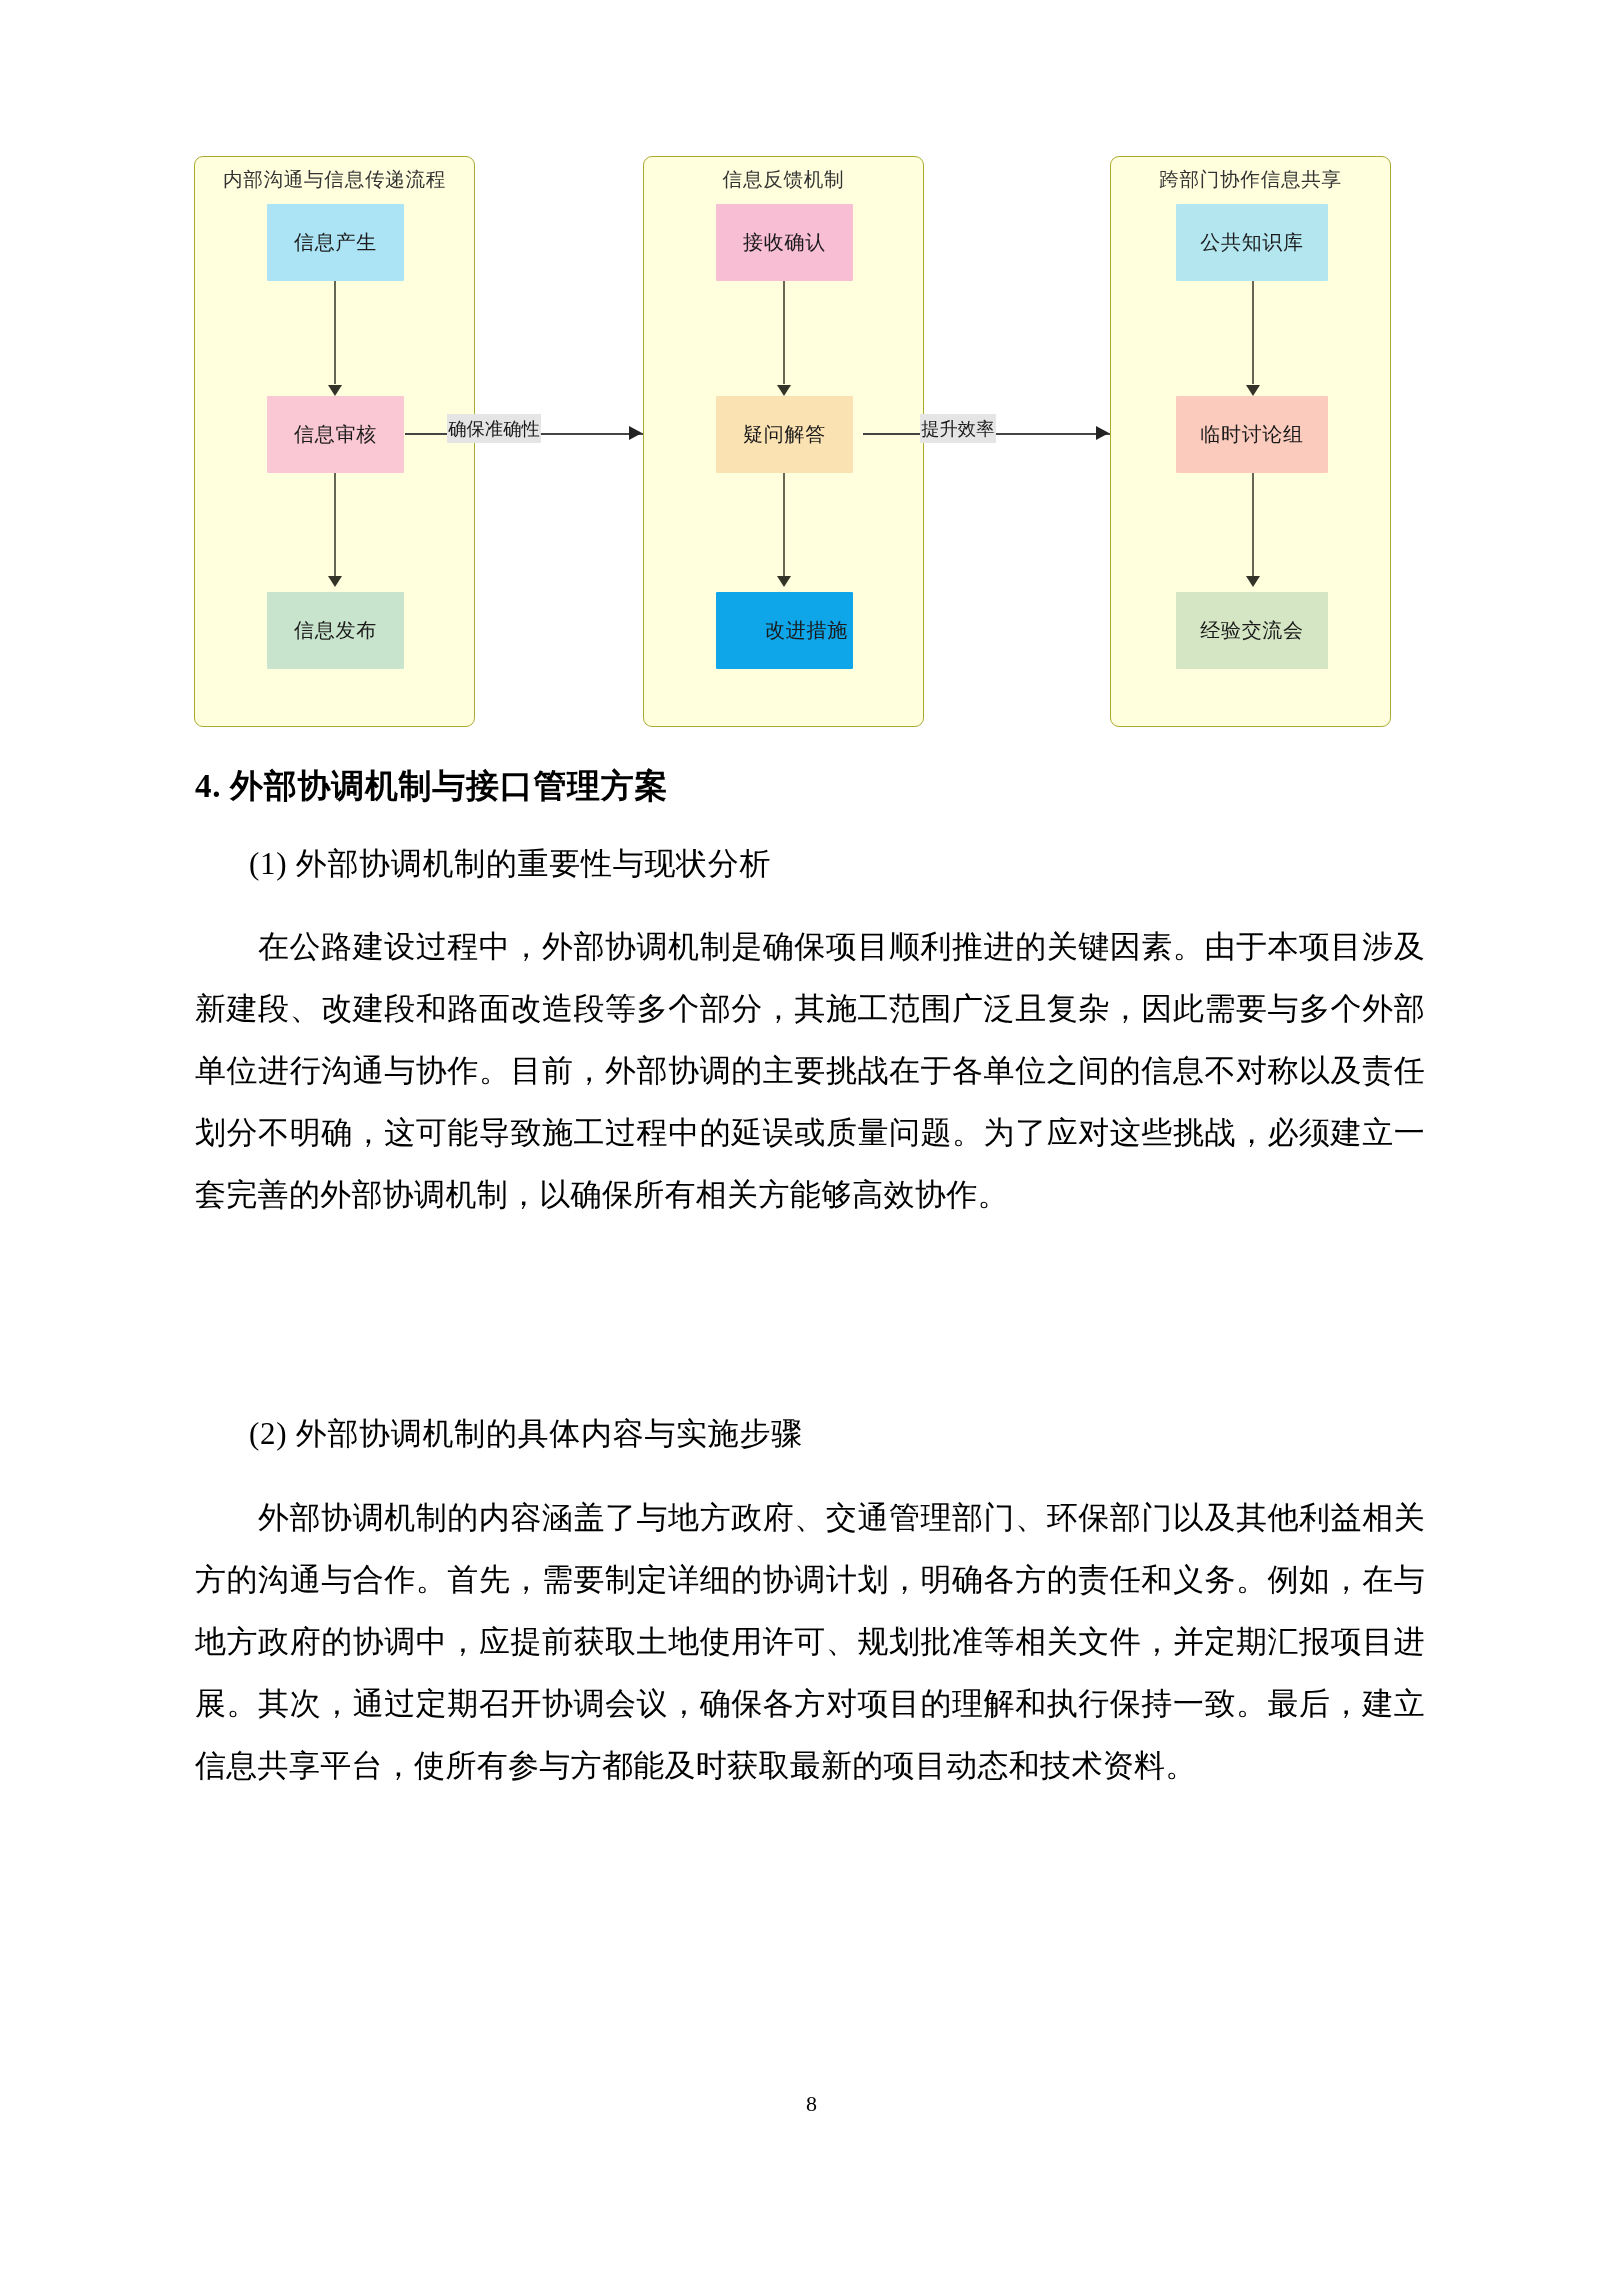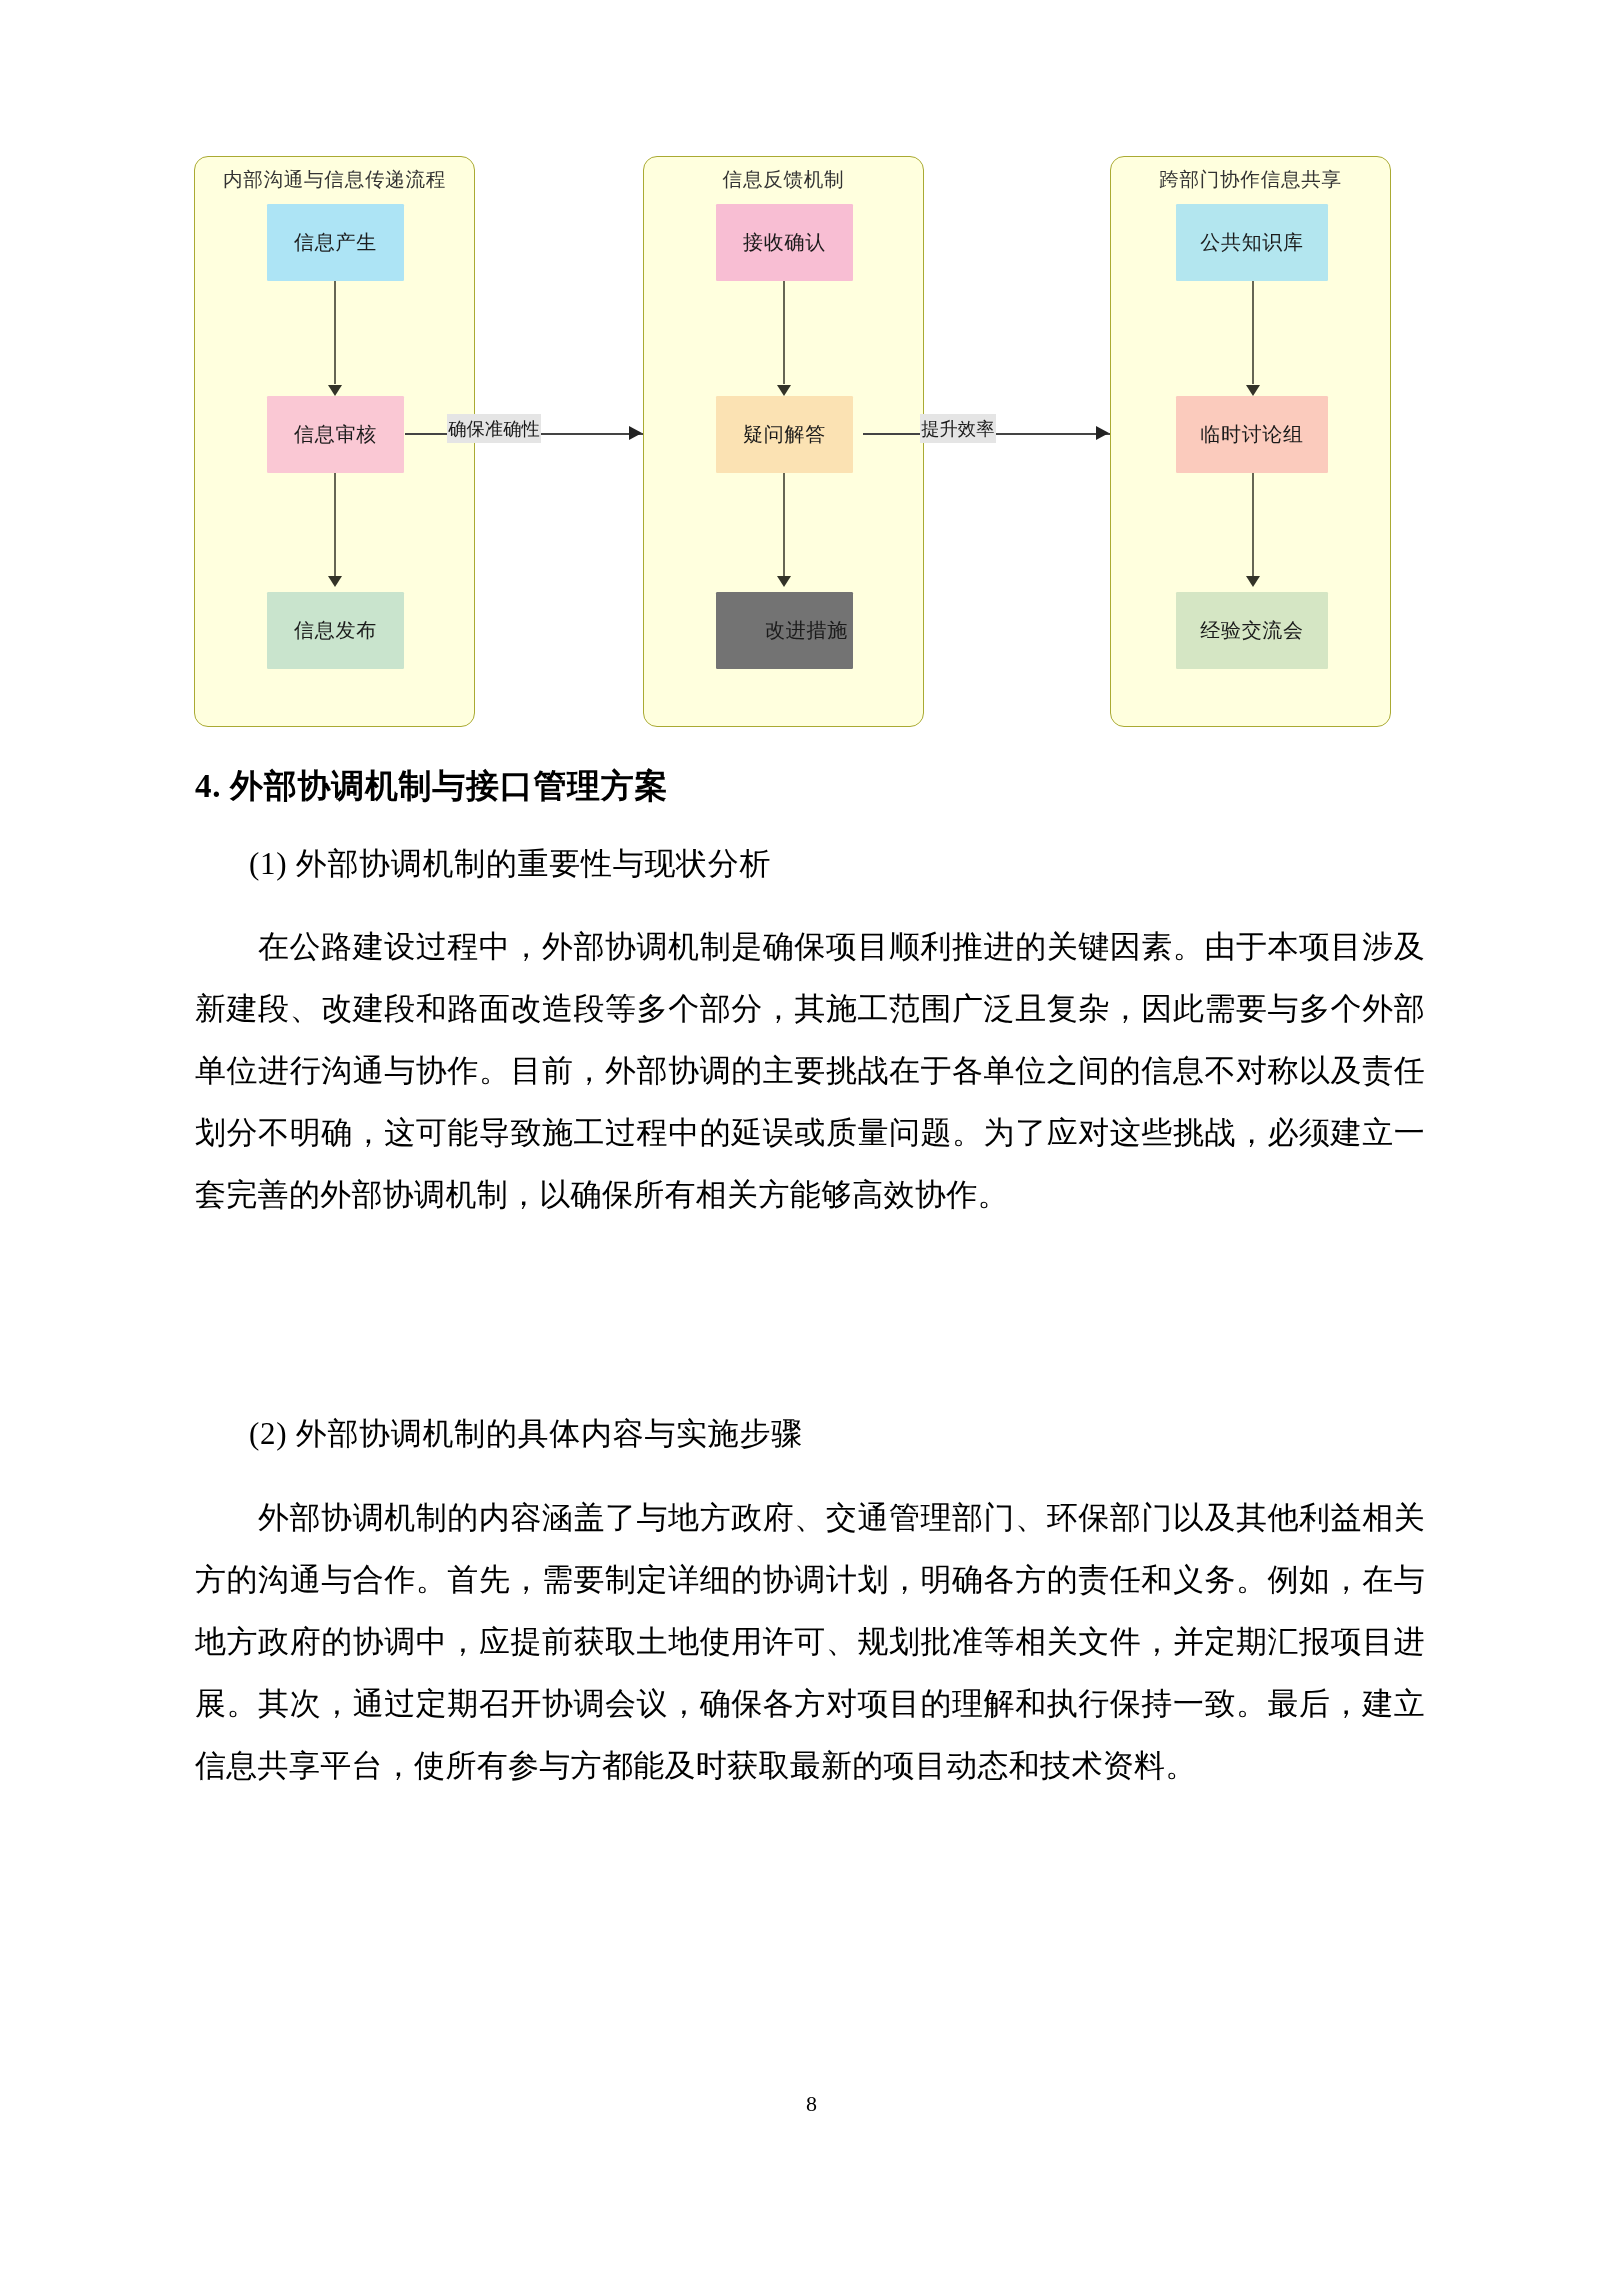--- a/index.html
+++ b/index.html
@@ -32,21 +32,21 @@
     height: 571px;
   }
 
   .subgraph {
     position: absolute;
     top: 0;
     width: 281px;
     height: 571px;
     background: #ffffde;
     border: 1.3px solid #aaaa33;
-    border-radius: 14px;
+    border-radius: 9px;
     box-sizing: border-box;
   }
   .sg1 { left: 0px; }
   .sg2 { left: 449px; }
   .sg3 { left: 916px; }
 
   .sg-title {
     position: absolute;
     top: 9.2px;
     left: 0;
@@ -186,21 +186,21 @@
       <div class="sg-title">信息反馈机制</div>
 
       <div class="node row1 n-w210" style="background:#f8bed3;">接收确认</div>
       <div class="vline" style="left:139px; top:124px; height:103px;"></div>
       <div class="varrow" style="left:133px; top:228px;"></div>
 
       <div class="node row2 n-w210" style="background:#fbe2b3;">疑问解答</div>
       <div class="vline" style="left:139px; top:316px; height:103px;"></div>
       <div class="varrow" style="left:133px; top:419px;"></div>
 
-      <div class="node row3 n-w210" style="background:#737373;padding-left:44px;">改进措施</div>
+      <div class="node row3 n-w210" style="background:#0ea5e9;padding-left:44px;">改进措施</div>
     </div>
 
     <div class="subgraph sg3">
       <div class="sg-title">跨部门协作信息共享</div>
 
       <div class="node row1 n-w230" style="background:#b3e6ef;">公共知识库</div>
       <div class="vline" style="left:141px; top:124px; height:103px;"></div>
       <div class="varrow" style="left:135px; top:228px;"></div>
 
       <div class="node row2 n-w230" style="background:#fbcbbd;">临时讨论组</div>

